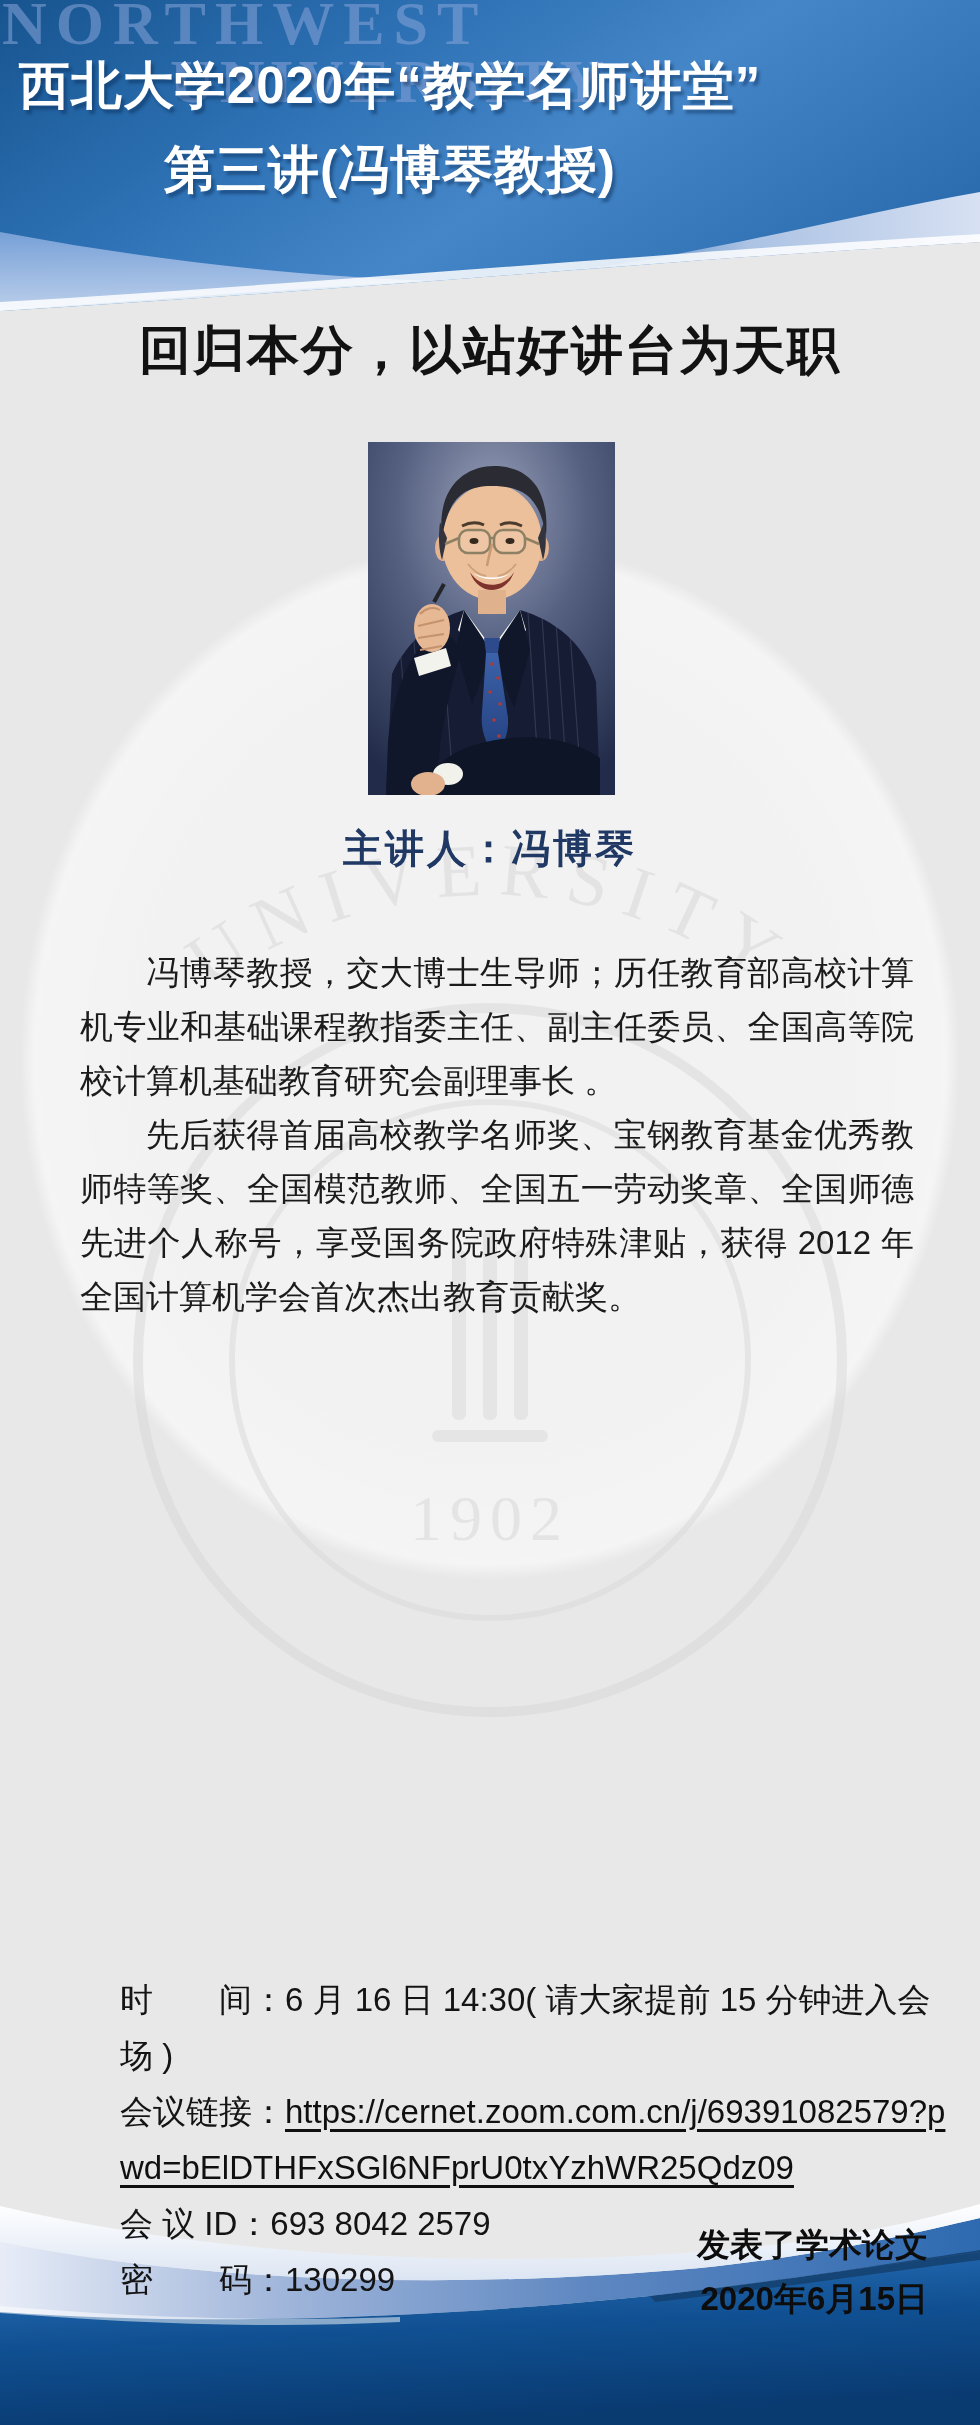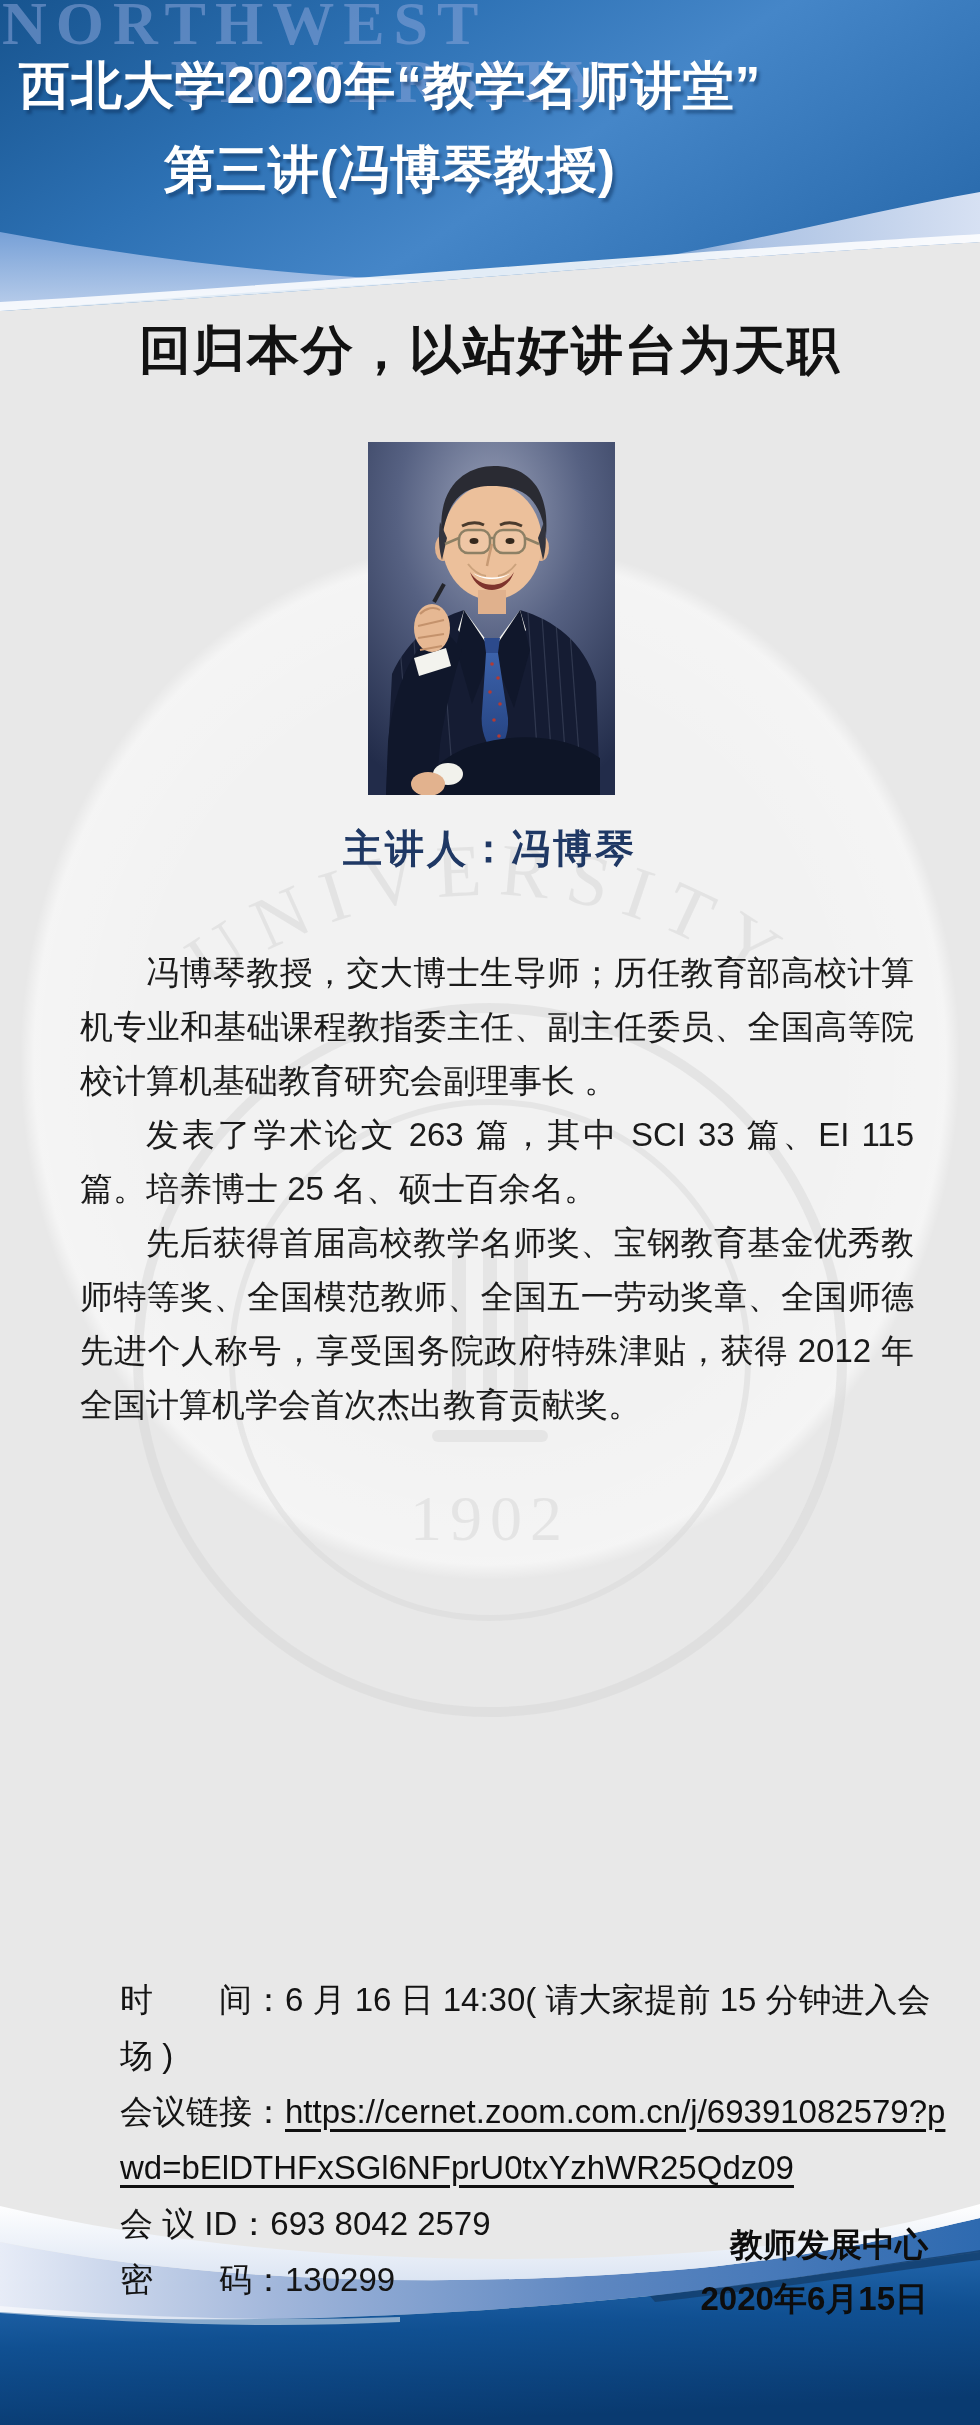--- a/index.html
+++ b/index.html
@@ -224,29 +224,28 @@
 
     <path d="M 232,316 C 200,294 150,290 110,302 C 88,308 70,320 58,336 L 54,353 L 232,353 Z" fill="#0e1527"></path>
     <ellipse cx="80" cy="332" rx="15" ry="11" fill="#f2f2ec"></ellipse>
     <ellipse cx="60" cy="342" rx="17" ry="12" fill="#e2b28e"></ellipse>
   </svg>
 
   <div class="abs speaker">主讲人：冯博琴</div>
 
   <div class="abs bio">
     <p>冯博琴教授，交大博士生导师；历任教育部高校计算机专业和基础课程教指委主任、副主任委员、全国高等院校计算机基础教育研究会副理事长 。</p>
-    <p>发表了学术论文 263 篇，其中 SCI 33 篇、EI 115 篇。培养博士 25 名、硕士百余名。</p>
     <p>先后获得首届高校教学名师奖、宝钢教育基金优秀教师特等奖、全国模范教师、全国五一劳动奖章、全国师德先进个人称号，享受国务院政府特殊津贴，获得 2012 年全国计算机学会首次杰出教育贡献奖。</p>
   </div>
 
   <div class="abs meeting">
     <p><span class="mlabel">时　　间：</span><span>6 月 16 日 14:30( 请大家提前 15 分钟进入会场 )</span></p>
     <p><span class="mlabel">会议链接：</span><a class="mlink" href="#">https://cernet.zoom.com.cn/j/69391082579?pwd=bElDTHFxSGl6NFprU0txYzhWR25Qdz09</a></p>
     <p><span class="mlabel">会 议 ID：</span><span>693 8042 2579</span></p>
     <p><span class="mlabel">密　　码：</span><span>130299</span></p>
   </div>
 
   <div class="abs footer">
-    <div>教师发展中心</div>
+    <div>发表了学术论文</div>
     <div>2020年6月15日</div>
   </div>
 
 </div>
 
 </body></html>

